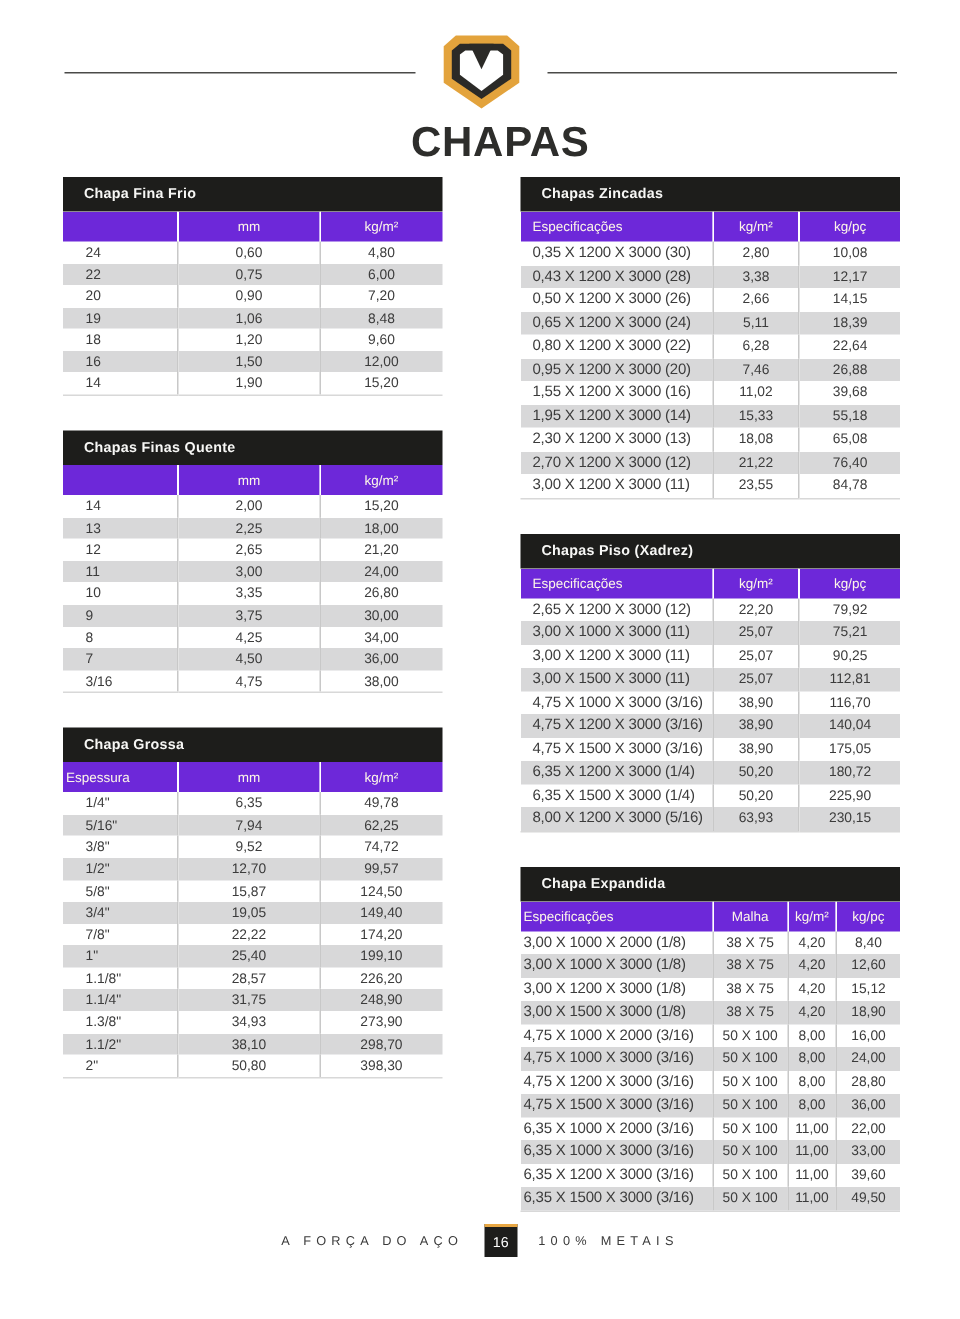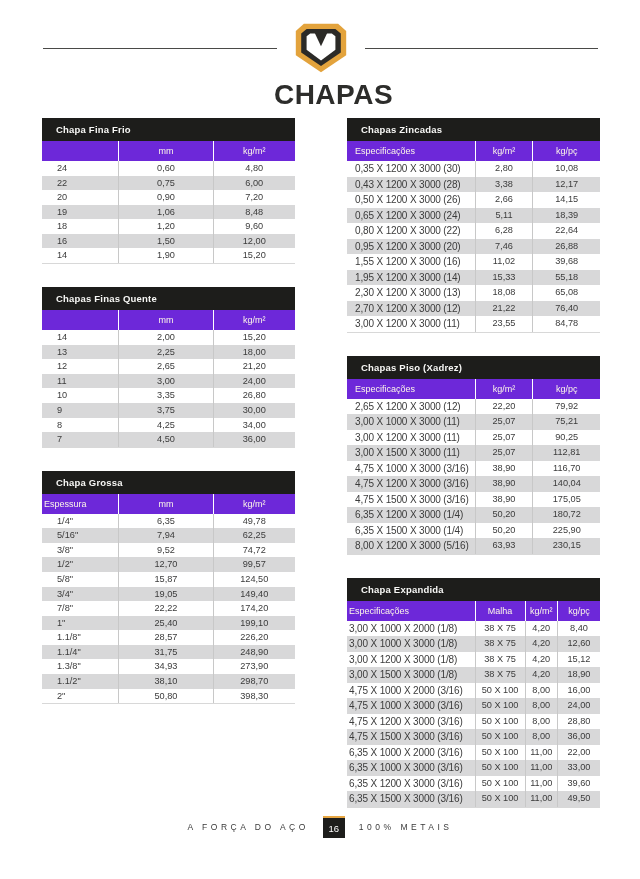--- a/index.html
+++ b/index.html
@@ -189,20 +189,25 @@
               <tr>
                 <td>8</td>
                 <td>4,25</td>
                 <td>34,00</td>
               </tr>
               <tr>
                 <td>7</td>
                 <td>4,50</td>
                 <td>36,00</td>
               </tr>
+              <tr>
+                <td>3/16</td>
+                <td>4,75</td>
+                <td>38,00</td>
+              </tr>
             </tbody>
           </table>
         </section>
         <section class="tbl tbl-left cols3">
           <div class="tbl-title">Chapa Grossa</div>
           <table>
             <thead>
               <tr>
                 <th>Espessura</th>
                 <th>mm</th>

